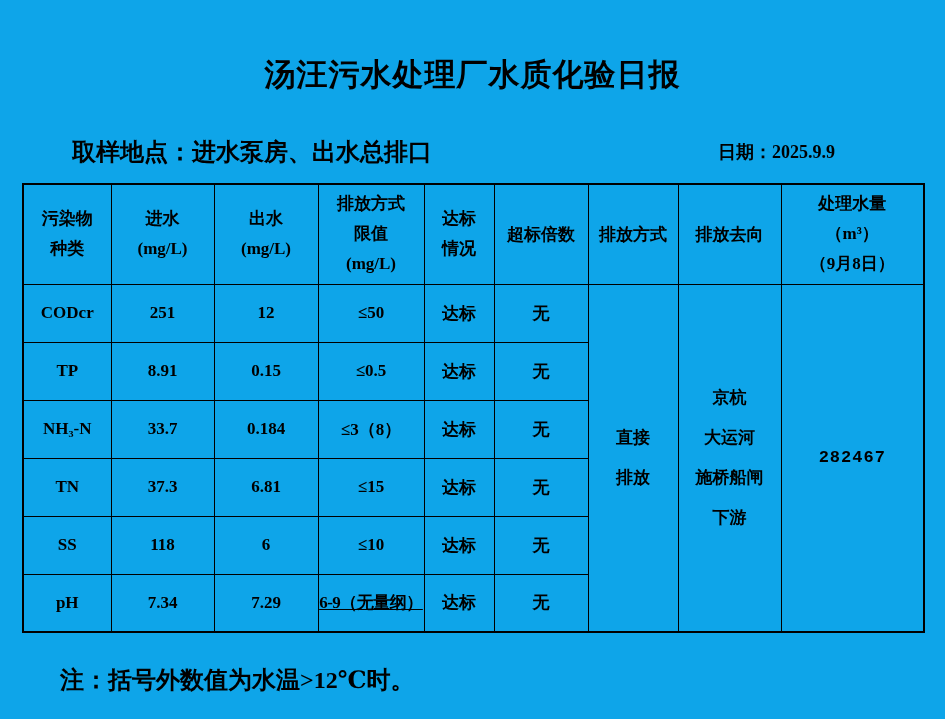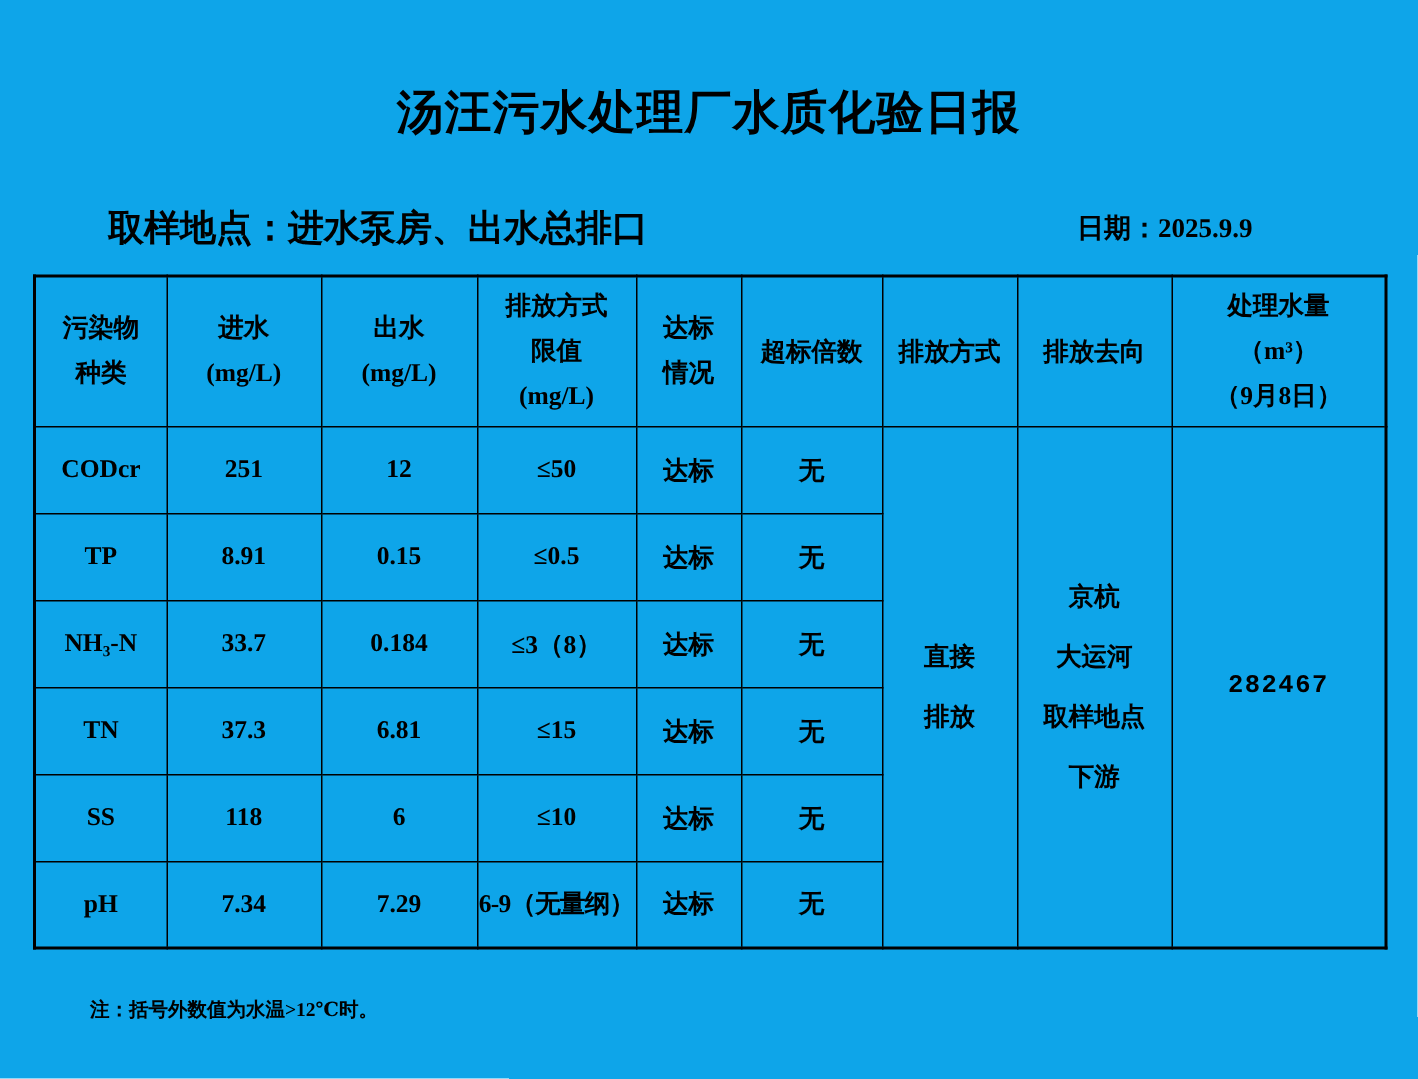--- a/index.html
+++ b/index.html
@@ -58,26 +58,26 @@
   table.report thead tr { height: 100px; }
   table.report tbody tr { height: 58px; }
   th .hline { line-height: 30px; }
   td .mline { line-height: 40px; }
   td.volume-cell {
     font-size: 28px;
     font-weight: normal;
     letter-spacing: 1px;
     font-family: Liberation Mono, monospace;
   }
-  td.limit-small { font-size: 13.5px; letter-spacing: -0.5px; }
+  td.limit-small { font-size: 13.5px; letter-spacing: -0.5px; text-decoration: underline; }
   .note {
     position: absolute;
     top: 664px;
     left: 60px;
-    font-size: 13px;
+    font-size: 24px;
     font-weight: bold;
   }
 </style>
 </head>
 <body>
 
 <div class="page">
 
   <div class="title">汤汪污水处理厂水质化验日报</div>
 
@@ -137,21 +137,21 @@
         <td>≤50</td>
         <td>达标</td>
         <td>无</td>
         <td rowspan="6">
           <div class="mline">直接</div>
           <div class="mline">排放</div>
         </td>
         <td rowspan="6">
           <div class="mline">京杭</div>
           <div class="mline">大运河</div>
-          <div class="mline">取样地点</div>
+          <div class="mline">施桥船闸</div>
           <div class="mline">下游</div>
         </td>
         <td rowspan="6" class="volume-cell">282467</td>
       </tr>
       <tr>
         <td>TP</td>
         <td>8.91</td>
         <td>0.15</td>
         <td>≤0.5</td>
         <td>达标</td>

